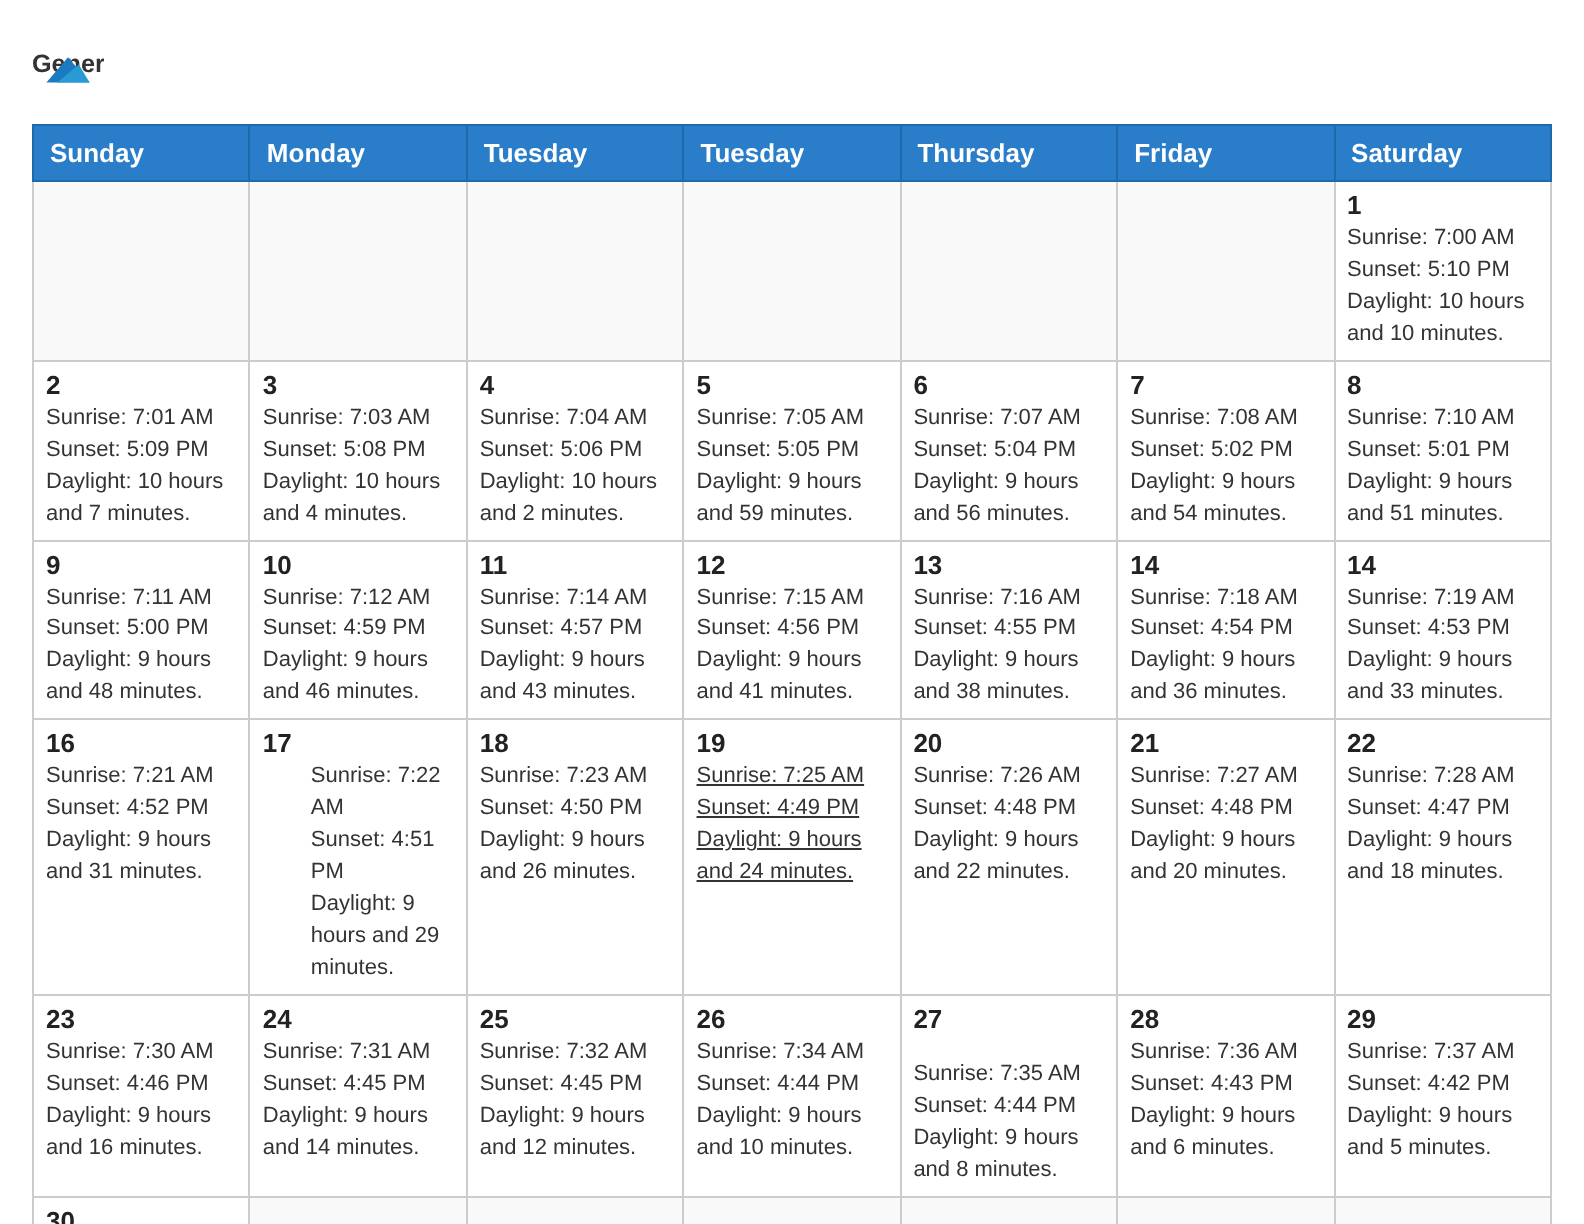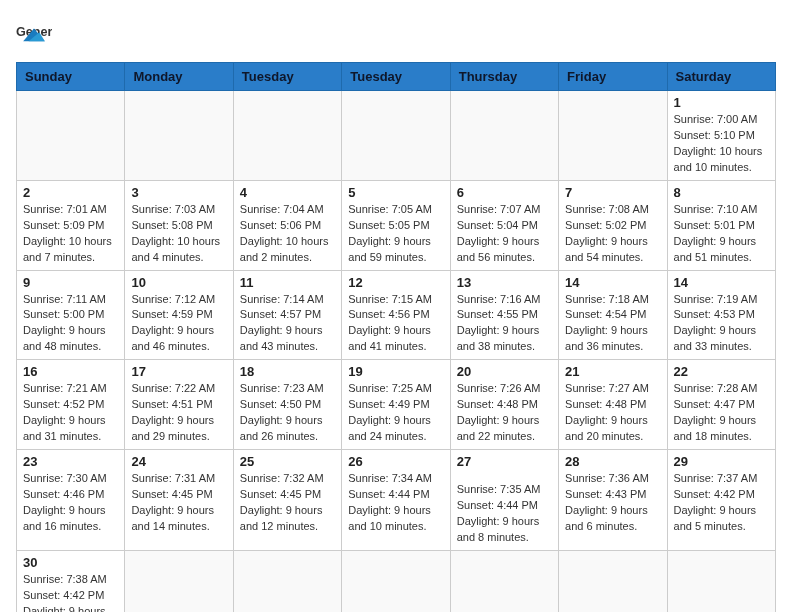--- a/index.html
+++ b/index.html
@@ -39,21 +39,21 @@
       color: #444;
       margin-top: 2px;
     }
     .calendar {
       width: 100%;
       border-collapse: collapse;
       border: 1px solid #ccc;
     }
     .calendar th {
       background-color: #2a7dc9;
-      color: #0f172a;
+      color: #ffffff;
       font-size: 13px;
       font-weight: bold;
       text-align: left;
       padding: 6px 8px;
       border: 1px solid #1e6aad;
     }
     .calendar td {
       vertical-align: top;
       border: 1px solid #ccc;
       padding: 4px 6px;
@@ -215,33 +215,33 @@
       </tr>
       <tr>
         <td>
           <div class="day-number">16</div>
           <div class="day-info" style="white-space: pre-line;">Sunrise: 7:21 AM
 Sunset: 4:52 PM
 Daylight: 9 hours and 31 minutes.</div>
         </td>
         <td>
           <div class="day-number">17</div>
-          <div class="day-info" style="white-space: pre-line;">Sunrise: 7:22 AM
+          <div class="day-info" style="white-space: pre-line; margin-left: 24px;">Sunrise: 7:22 AM
 Sunset: 4:51 PM
 Daylight: 9 hours and 29 minutes.</div>
         </td>
         <td>
           <div class="day-number">18</div>
           <div class="day-info" style="white-space: pre-line;">Sunrise: 7:23 AM
 Sunset: 4:50 PM
 Daylight: 9 hours and 26 minutes.</div>
         </td>
         <td>
           <div class="day-number">19</div>
-          <div class="day-info" style="white-space: pre-line;">Sunrise: 7:25 AM
+          <div class="day-info" style="white-space: pre-line; text-decoration: underline;">Sunrise: 7:25 AM
 Sunset: 4:49 PM
 Daylight: 9 hours and 24 minutes.</div>
         </td>
         <td>
           <div class="day-number">20</div>
           <div class="day-info" style="white-space: pre-line;">Sunrise: 7:26 AM
 Sunset: 4:48 PM
 Daylight: 9 hours and 22 minutes.</div>
         </td>
         <td>

